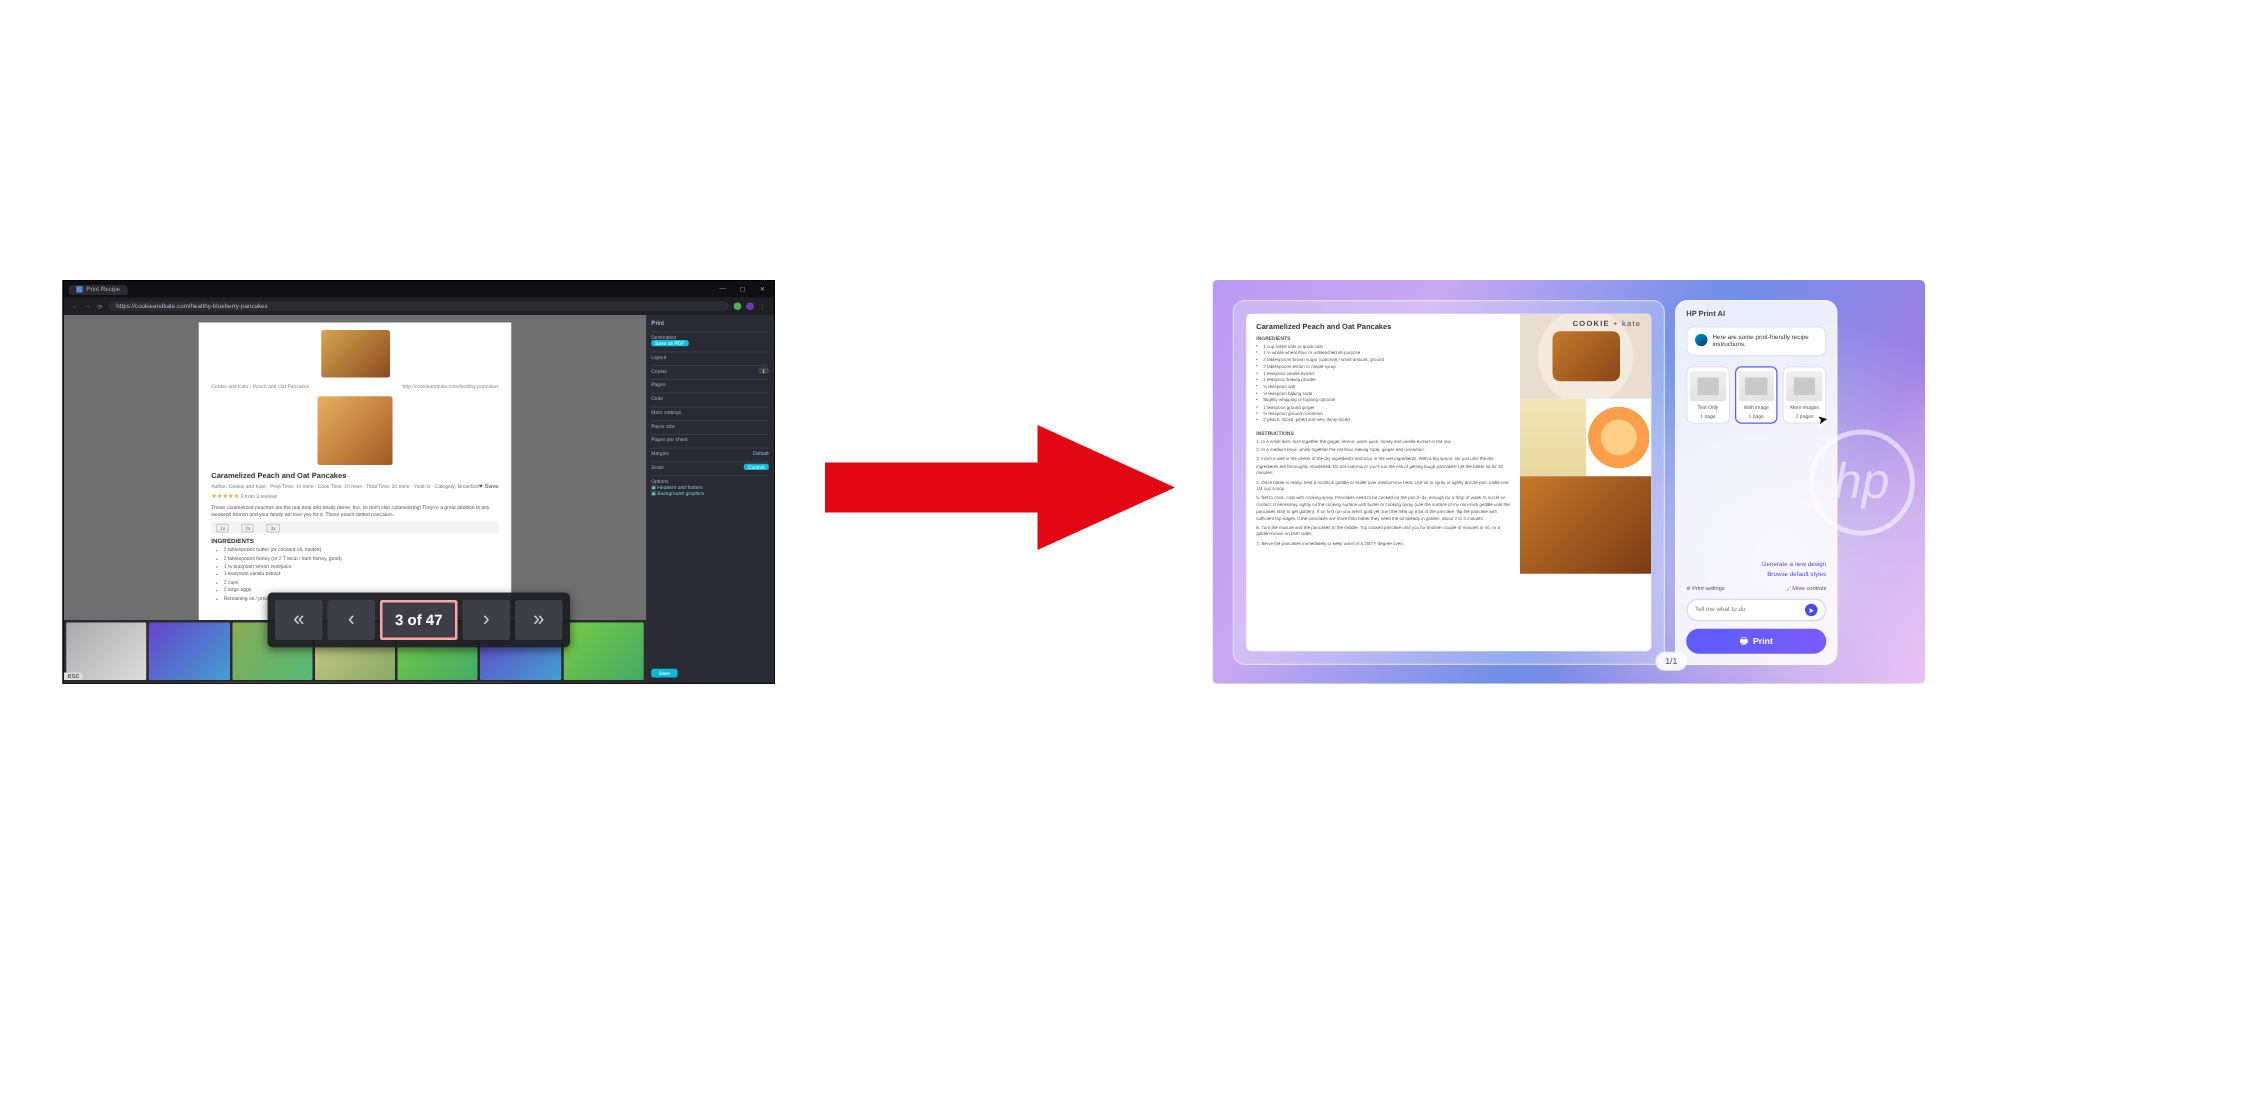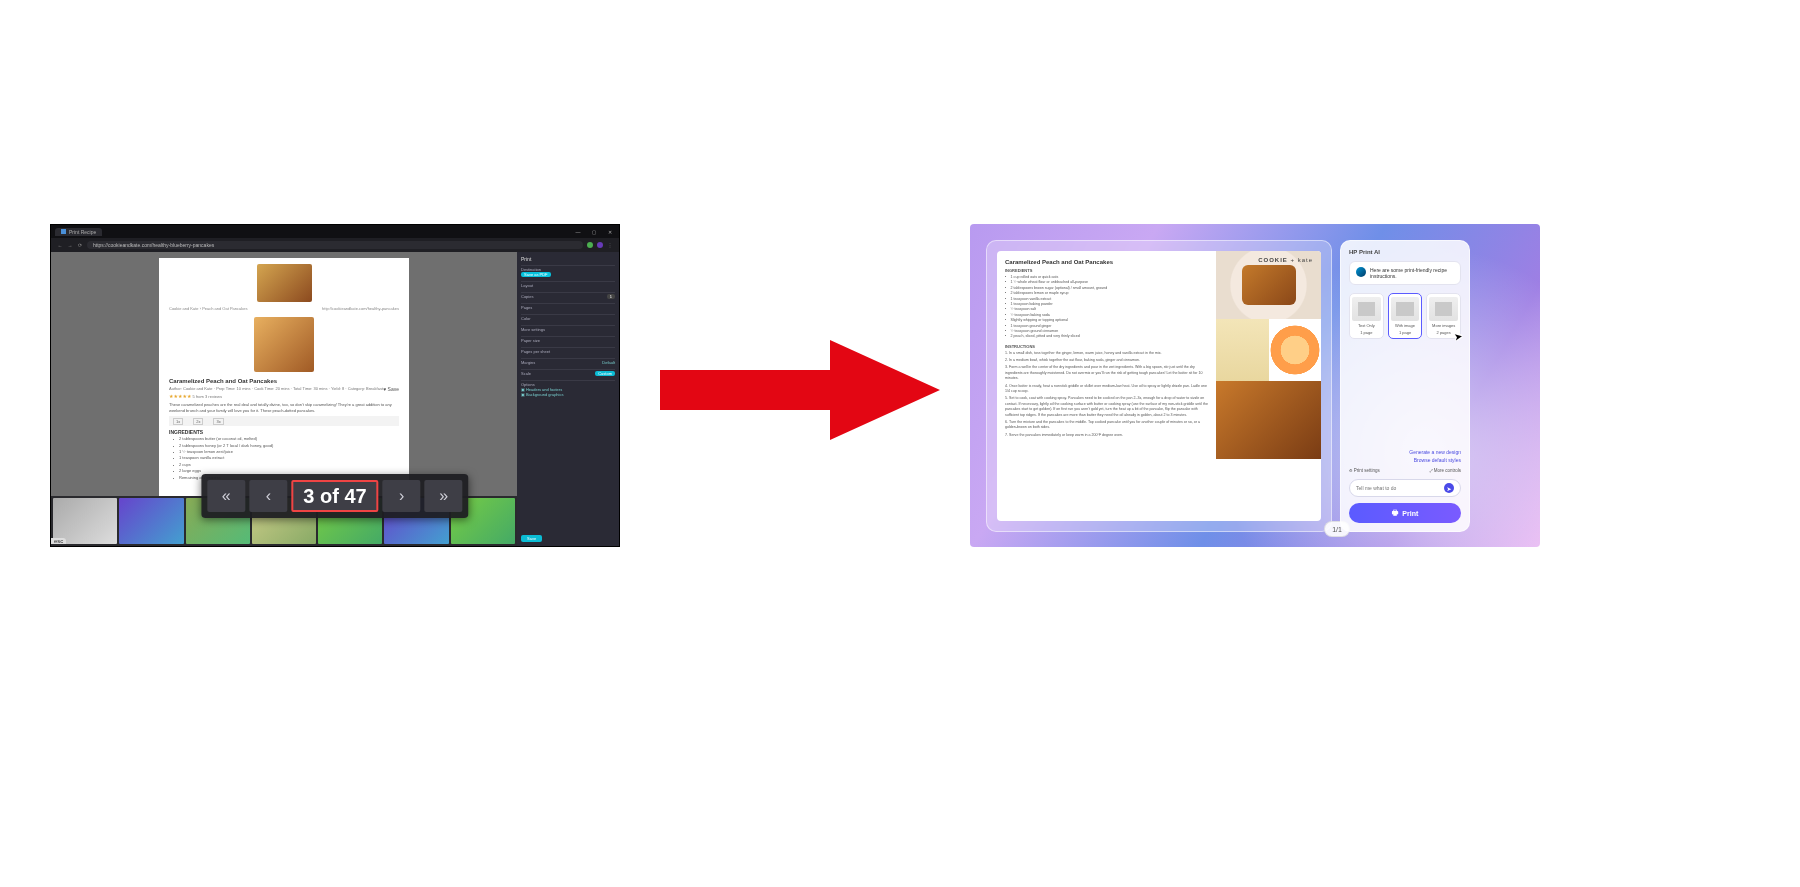--- a/index.html
+++ b/index.html
@@ -100,22 +100,22 @@
   .paginator .pbtn {
     width:38px; height:32px;
     background:#3e3e46;
     color:#cfcfd8;
     display:flex; align-items:center; justify-content:center;
     font-size:16px; border-radius:2px;
   }
   .paginator .pcount {
     height:32px; padding:0 10px;
     display:flex; align-items:center; justify-content:center;
-    color:#fff; font-size:20px; font-weight:600;
-    border:2px solid #ef4444; border-radius:2px;
+    color:#fff; font-size:12px; font-weight:600;
+    border:2px solid #fca5a5; border-radius:2px;
     background:#3e3e46;
   }
 
   
   .devpanel {
     position:absolute; right:0; top:0; bottom:0; width:102px;
     background:#2a2a35;
     font-size:4px; color:#9aa;
     padding:4px;
     display:flex; flex-direction:column; gap:3px;
@@ -389,20 +389,23 @@
   </div>
 
   <div class="arrow">
     <svg viewBox="0 0 280 100">
       <polygon points="0,30 170,30 170,0 280,50 170,100 170,70 0,70" fill="#e30613"></polygon>
     </svg>
   </div>
 
   <div class="right-shot">
 
+    <div class="hp-logo">
+      <span>hp</span>
+    </div>
 
     <div class="docwin">
       <div class="docpage">
         <div class="doc-left">
           <div class="doc-title">Caramelized Peach and Oat Pancakes</div>
           <div class="doc-sub">INGREDIENTS</div>
           <ul class="doc-list">
             <li>1 cup rolled oats or quick oats</li>
             <li>1 ½ whole wheat flour or unbleached all-purpose</li>
             <li>2 tablespoons brown sugar (optional) / small amount, ground</li>

